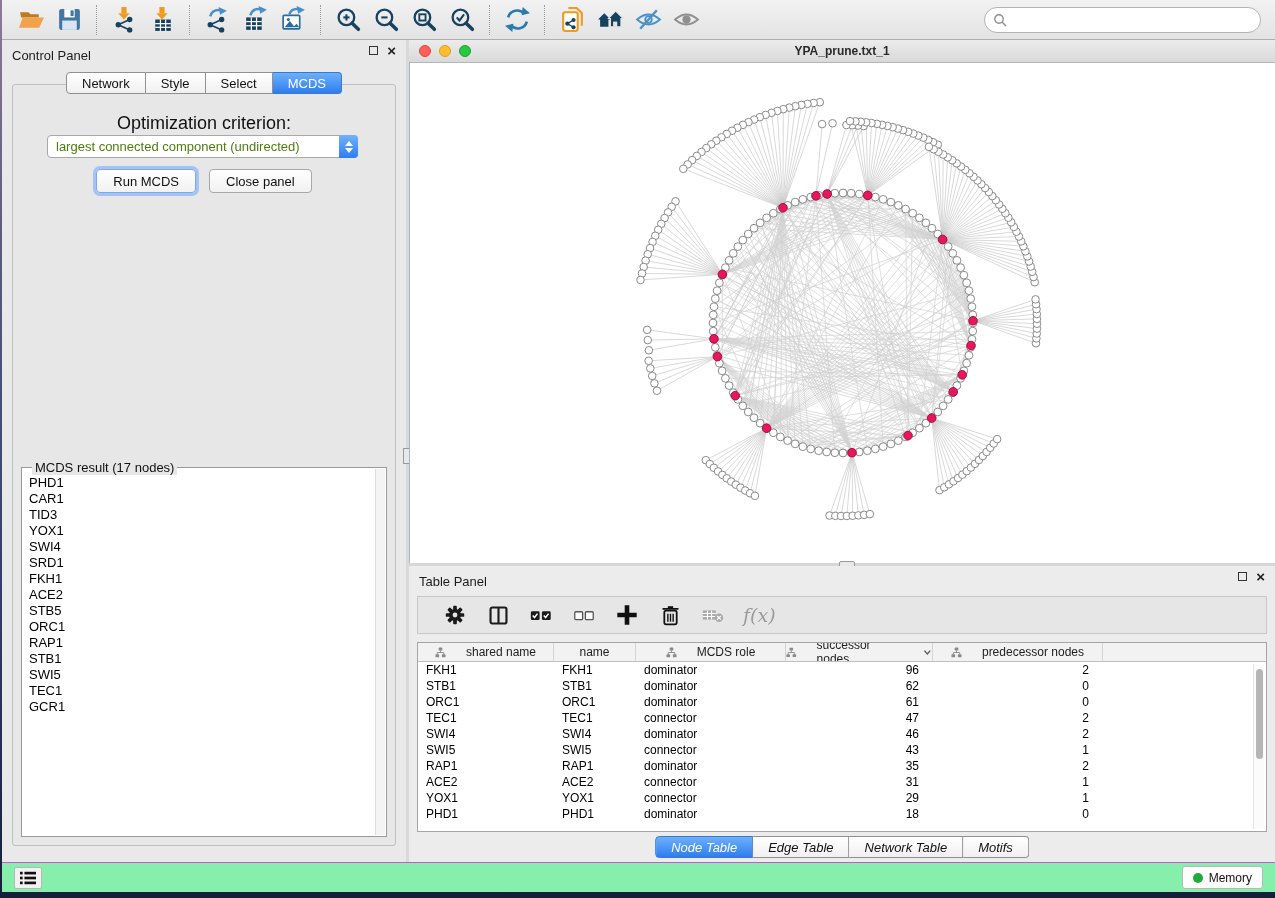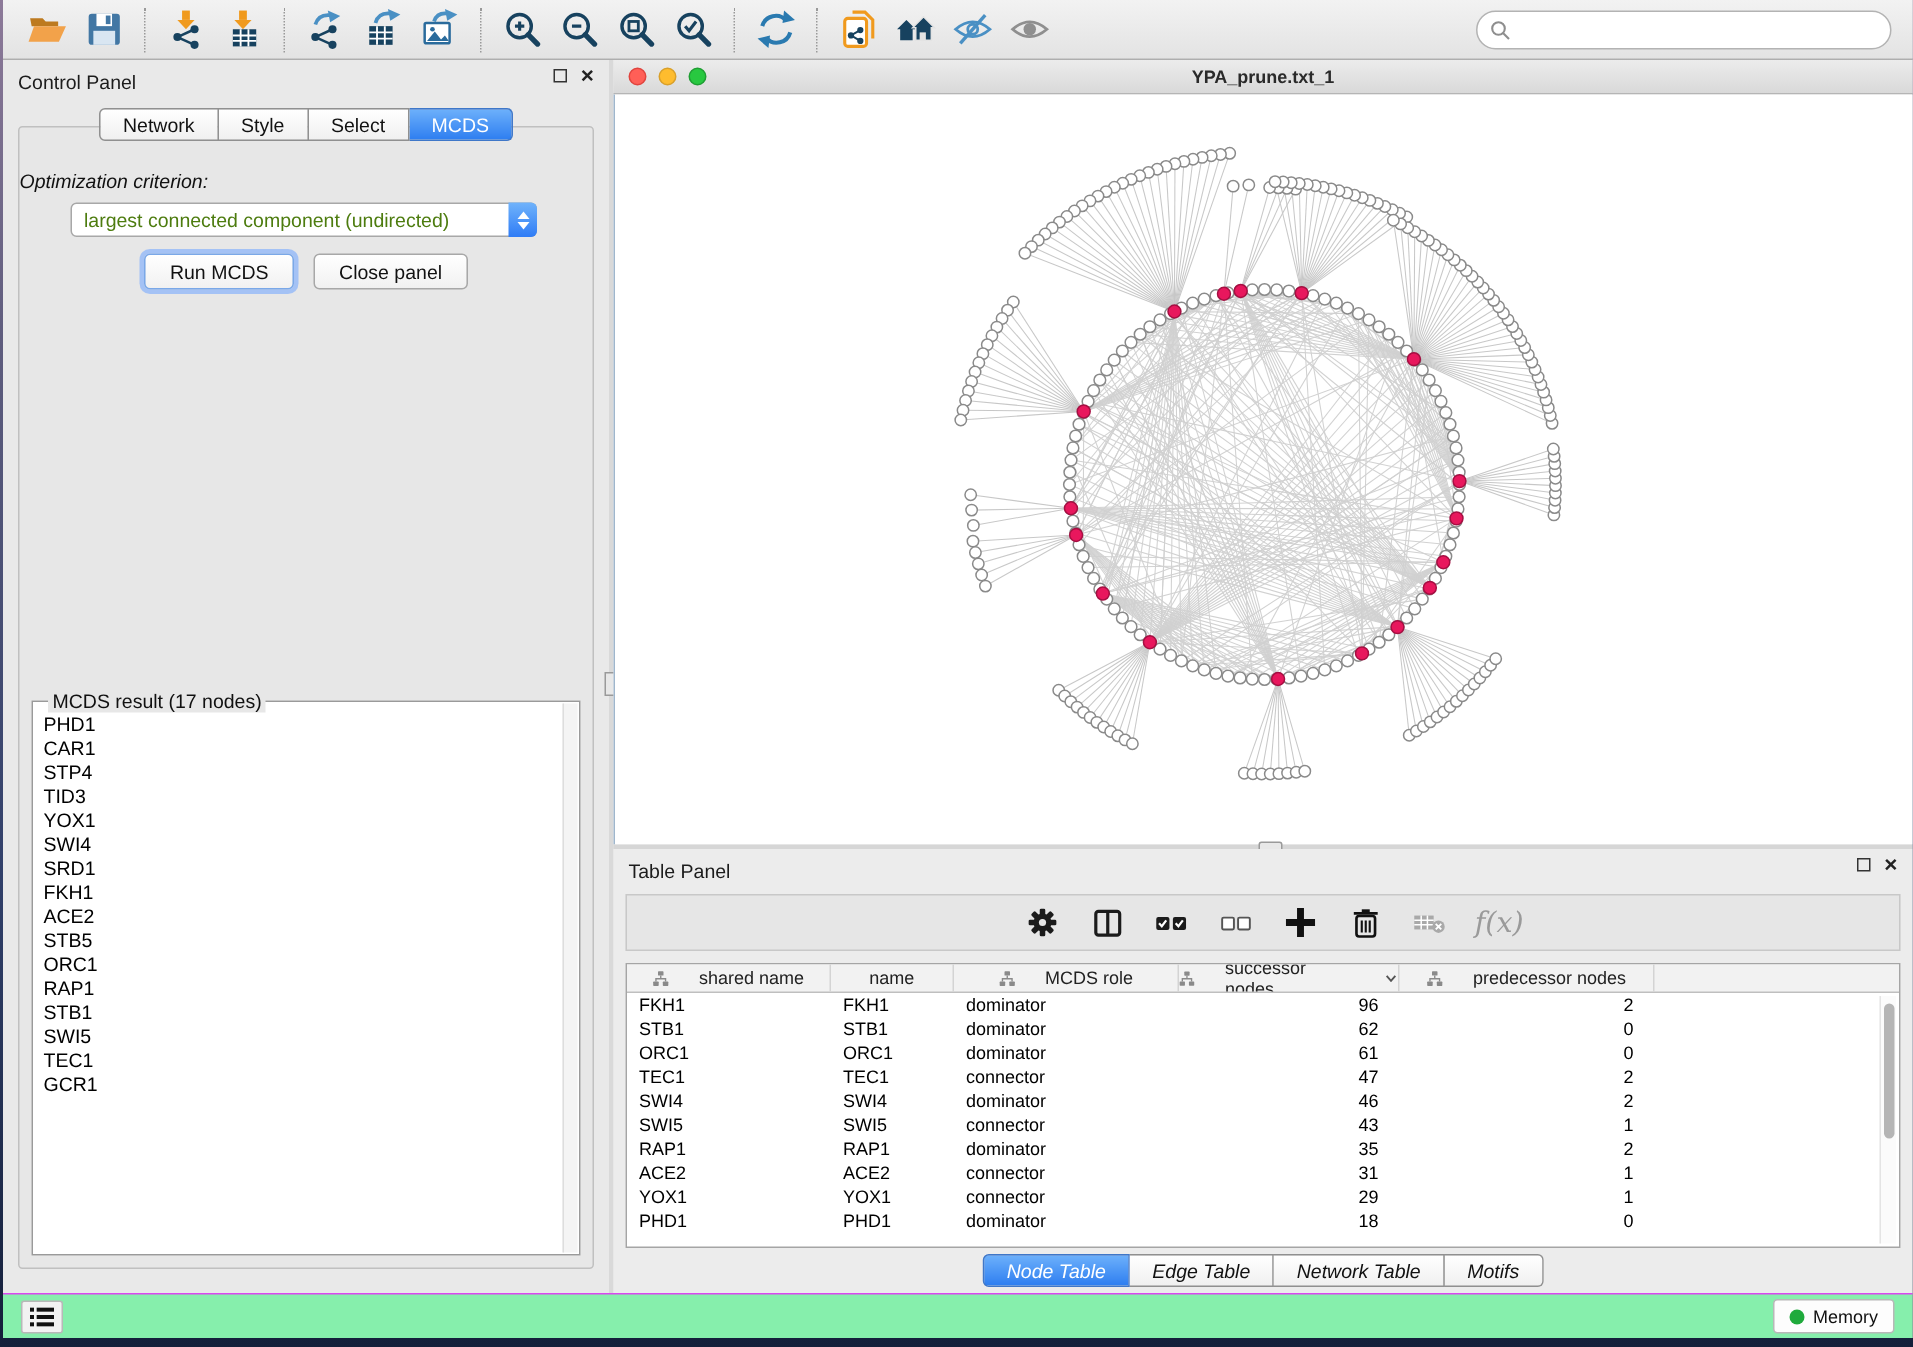--- a/index.html
+++ b/index.html
@@ -29,21 +29,21 @@
   .cp-header { position:absolute; top:0; left:0; right:0; height:26px; padding:6px 10px 0 10px; }
   .cp-header .wicons { position:absolute; right:10px; top:6px; display:flex; gap:9px; align-items:center; }
   .cp-tabs { position:absolute; top:32px; left:50%; transform:translateX(-50%); display:flex; z-index:2; }
   .tab { height:22px; padding:0 15px; background:linear-gradient(#ffffff,#f0f0f0);
     border:1px solid #909090; border-left:none; font-size:13px; display:flex; align-items:center; color:#111; }
   .tab:first-child { border-left:1px solid #909090; border-radius:4px 0 0 4px; }
   .tab:last-child { border-radius:0 4px 4px 0; }
   .tab.active { background:linear-gradient(#6cb0fb,#2e7ef0); color:#fff; border-color:#3f77c8; }
   .cp-panel { position:absolute; left:10px; right:10px; top:44px; bottom:16px;
     background:#e7e7e7; border:1px solid #c0c0c0; border-radius:3px; }
-  .opt-label { position:absolute; top:28px; left:0; right:0; text-align:left; font-size:13px; color:#111;font-style:italic; }
+  .opt-label { position:absolute; top:28px; left:0; right:0; text-align:center; font-size:18px; color:#111; }
   .opt-select { position:absolute; top:50px; left:34px; right:37px; height:23px;
     background:#fff; border:1px solid #a8a8a8; border-radius:4px; font-size:13px;
     display:flex; align-items:center; padding-left:8px; color:#4d7c0f; }
   .stepper { position:absolute; right:-1px; top:-1px; width:19px; height:23px; border-radius:0 4px 4px 0;
     background:linear-gradient(#70b3fb,#2f7cf6); display:flex; flex-direction:column; align-items:center; justify-content:center; gap:2px; }
   .chev-up { width:0; height:0; border-left:4px solid transparent; border-right:4px solid transparent; border-bottom:5px solid #fff; }
   .chev-dn { width:0; height:0; border-left:4px solid transparent; border-right:4px solid transparent; border-top:5px solid #fff; }
   .btn-row { position:absolute; top:84px; left:0; right:0; display:flex; justify-content:center; gap:13px; }
   .btn { height:24px; padding:0 16px; background:linear-gradient(#ffffff,#f1f1f1);
     border:1px solid #a8a8a8; border-radius:4px; font-size:13px; color:#111; display:flex; align-items:center; }
@@ -68,21 +68,21 @@
   .net-canvas { position:absolute; top:23px; left:0; right:0; bottom:0; background:#fff; border-left:1px solid #9fb6cc; }
 
   .h-splitter { position:absolute; left:407px; top:563px; width:866px; height:3px; background:#d6d6d6; }
   .h-handle { position:absolute; left:430px; top:-2px; width:16px; height:7px; background:#e8e8e8; border:1px solid #9a9a9a; border-radius:2px; }
 
   
   .table-panel { position:absolute; left:407px; top:566px; width:866px; height:296px; background:#ececec; }
   .tp-header { position:absolute; top:0; left:0; right:0; height:26px; padding:6px 10px 0 10px; }
   .tp-header .wicons { position:absolute; right:10px; top:6px; display:flex; gap:9px; align-items:center; }
   .tp-toolbar { position:absolute; top:30px; left:8px; right:8px; height:38px; background:#e6e6e6;
-    border:1px solid #c8c8c8; display:flex; align-items:center; padding-left:14px; gap:17px;justify-content:center; }
+    border:1px solid #c8c8c8; display:flex; align-items:center; padding-left:24px; gap:17px; }
   .ttb { display:flex; align-items:center; justify-content:center; width:26px; height:26px; }
   .fx { font-family:"DejaVu Serif", serif; font-style:italic; font-size:19px; color:#9a9a9a; }
   .tp-table { position:absolute; top:76px; left:8px; right:8px; bottom:30px; background:#fff; border:1px solid #a5a5a5; }
   .thead { display:flex; height:19px; background:#f2f2f2; border-bottom:1px solid #bfbfbf; }
   .th { display:flex; align-items:center; justify-content:center; gap:20px; font-size:12px; color:#222;
     border-right:1px solid #d4d4d4; overflow:hidden; }
   .th.nodiv { border-right:none; }
   .tr { display:flex; height:16px; }
   .td { font-size:12px; color:#000; padding:1px 8px 0 8px; overflow:hidden; white-space:nowrap; }
   .td.num { text-align:right; padding-right:14px; }
@@ -290,21 +290,20 @@
       </div>
       <div class="btn-row">
         <div class="btn focusring">Run MCDS</div>
         <div class="btn">Close panel</div>
       </div>
       <div class="groupbox">
         <span class="legend">MCDS result (17 nodes)</span>
         <div class="mcds-list" id="mcds-list">
             <div>PHD1</div>
             <div>CAR1</div>
-            <div>STP4</div>
             <div>TID3</div>
             <div>YOX1</div>
             <div>SWI4</div>
             <div>SRD1</div>
             <div>FKH1</div>
             <div>ACE2</div>
             <div>STB5</div>
             <div>ORC1</div>
             <div>RAP1</div>
             <div>STB1</div>

